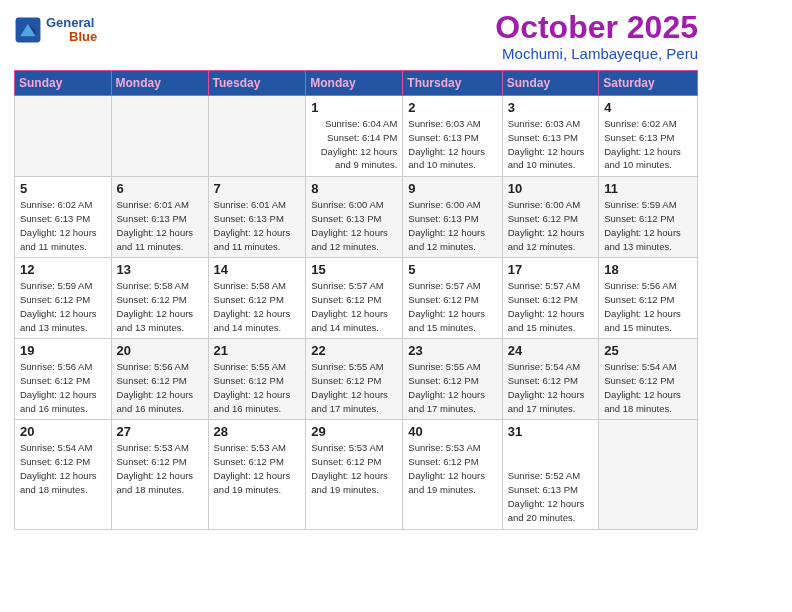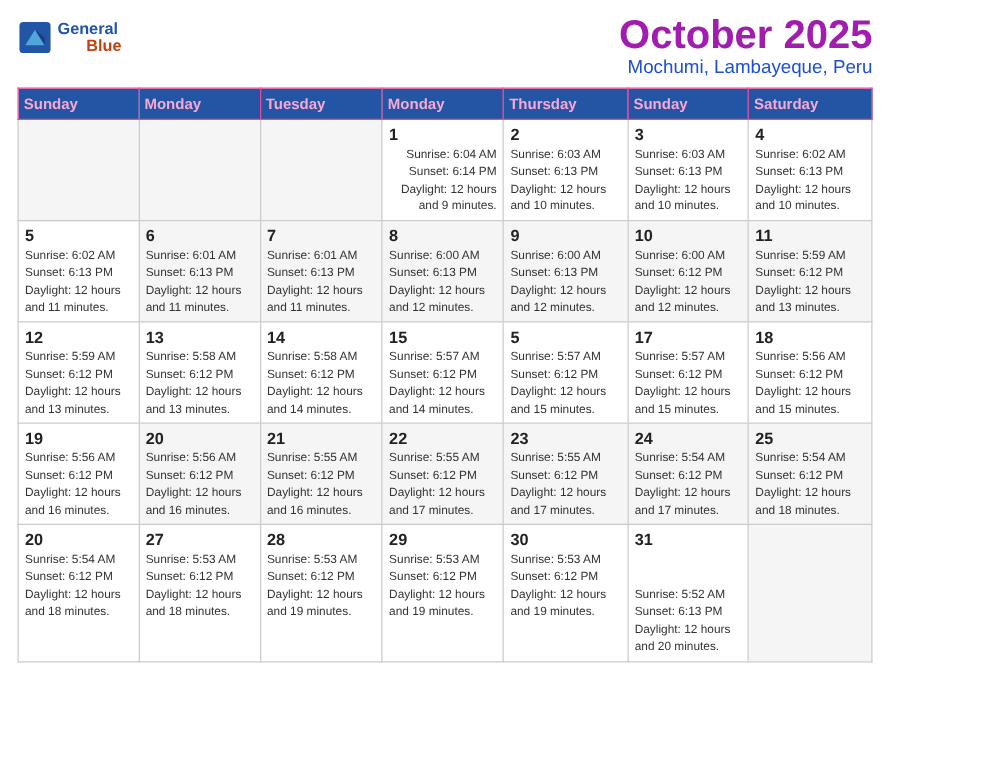--- a/index.html
+++ b/index.html
@@ -349,21 +349,21 @@
 and 19 minutes.</div>
           </td>
           <td>
             <span class="day-number">29</span>
             <div class="day-info" style="white-space: pre-line;">Sunrise: 5:53 AM
 Sunset: 6:12 PM
 Daylight: 12 hours
 and 19 minutes.</div>
           </td>
           <td>
-            <span class="day-number">30</span>
+            <span class="day-number">40</span>
             <div class="day-info" style="white-space: pre-line;">Sunrise: 5:53 AM
 Sunset: 6:12 PM
 Daylight: 12 hours
 and 19 minutes.</div>
           </td>
           <td>
             <span class="day-number">31</span>
             <div class="day-info" style="white-space: pre-line; margin-top: 30px;">Sunrise: 5:52 AM
 Sunset: 6:13 PM
 Daylight: 12 hours

